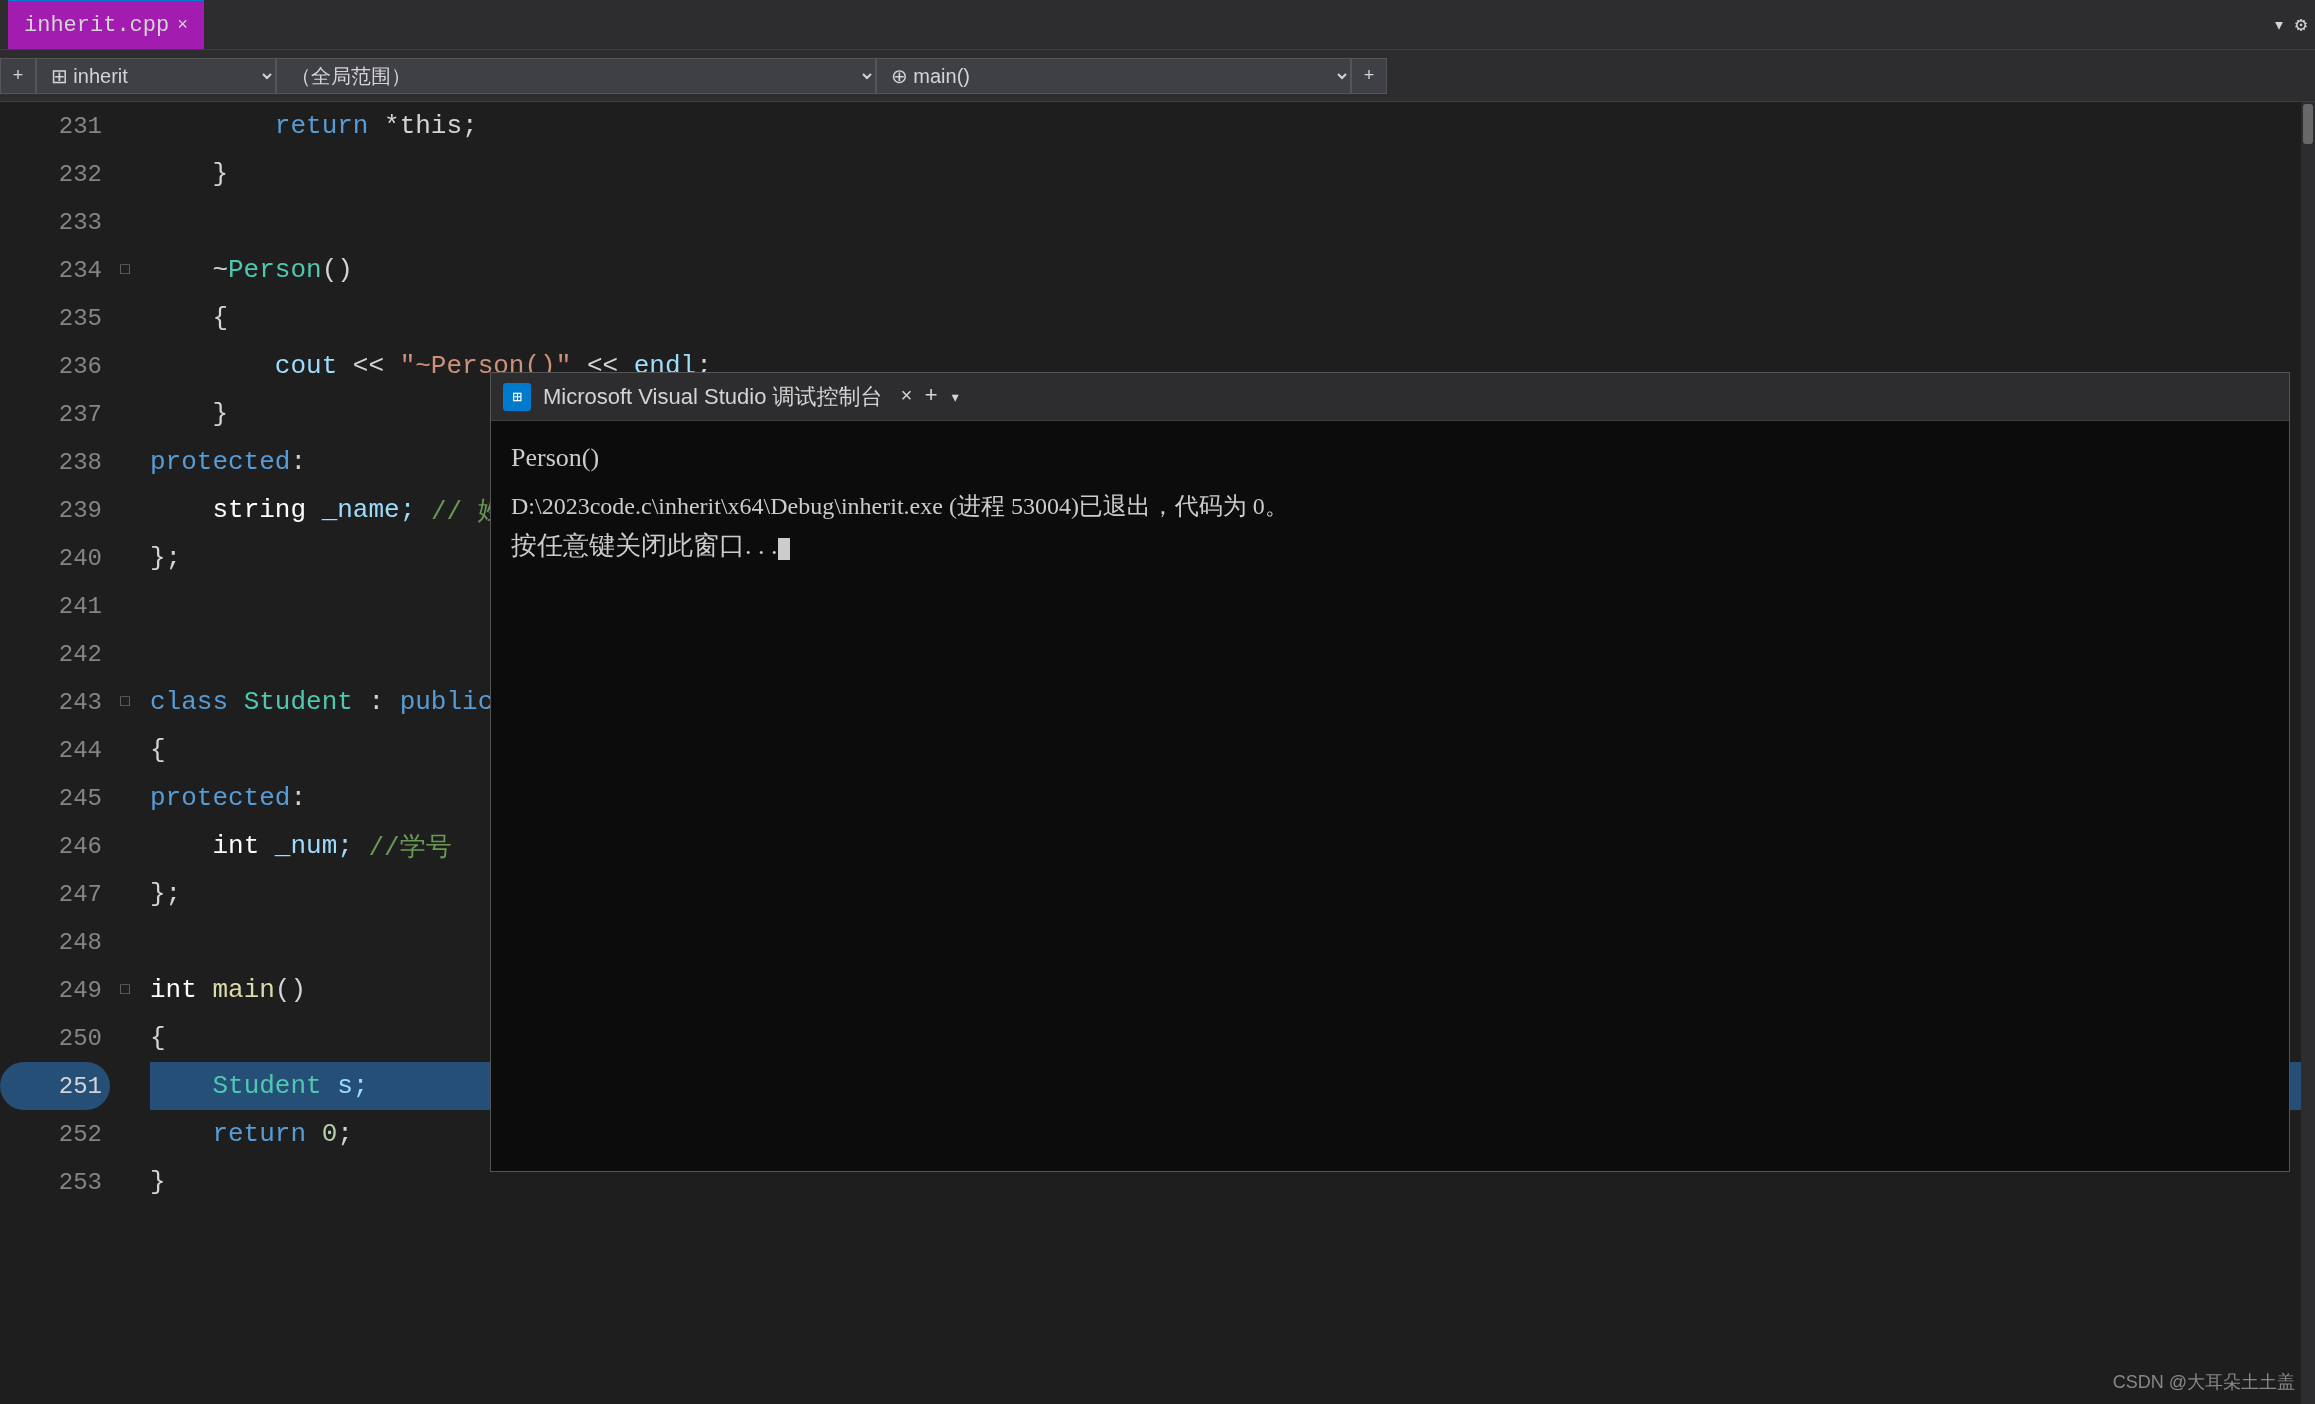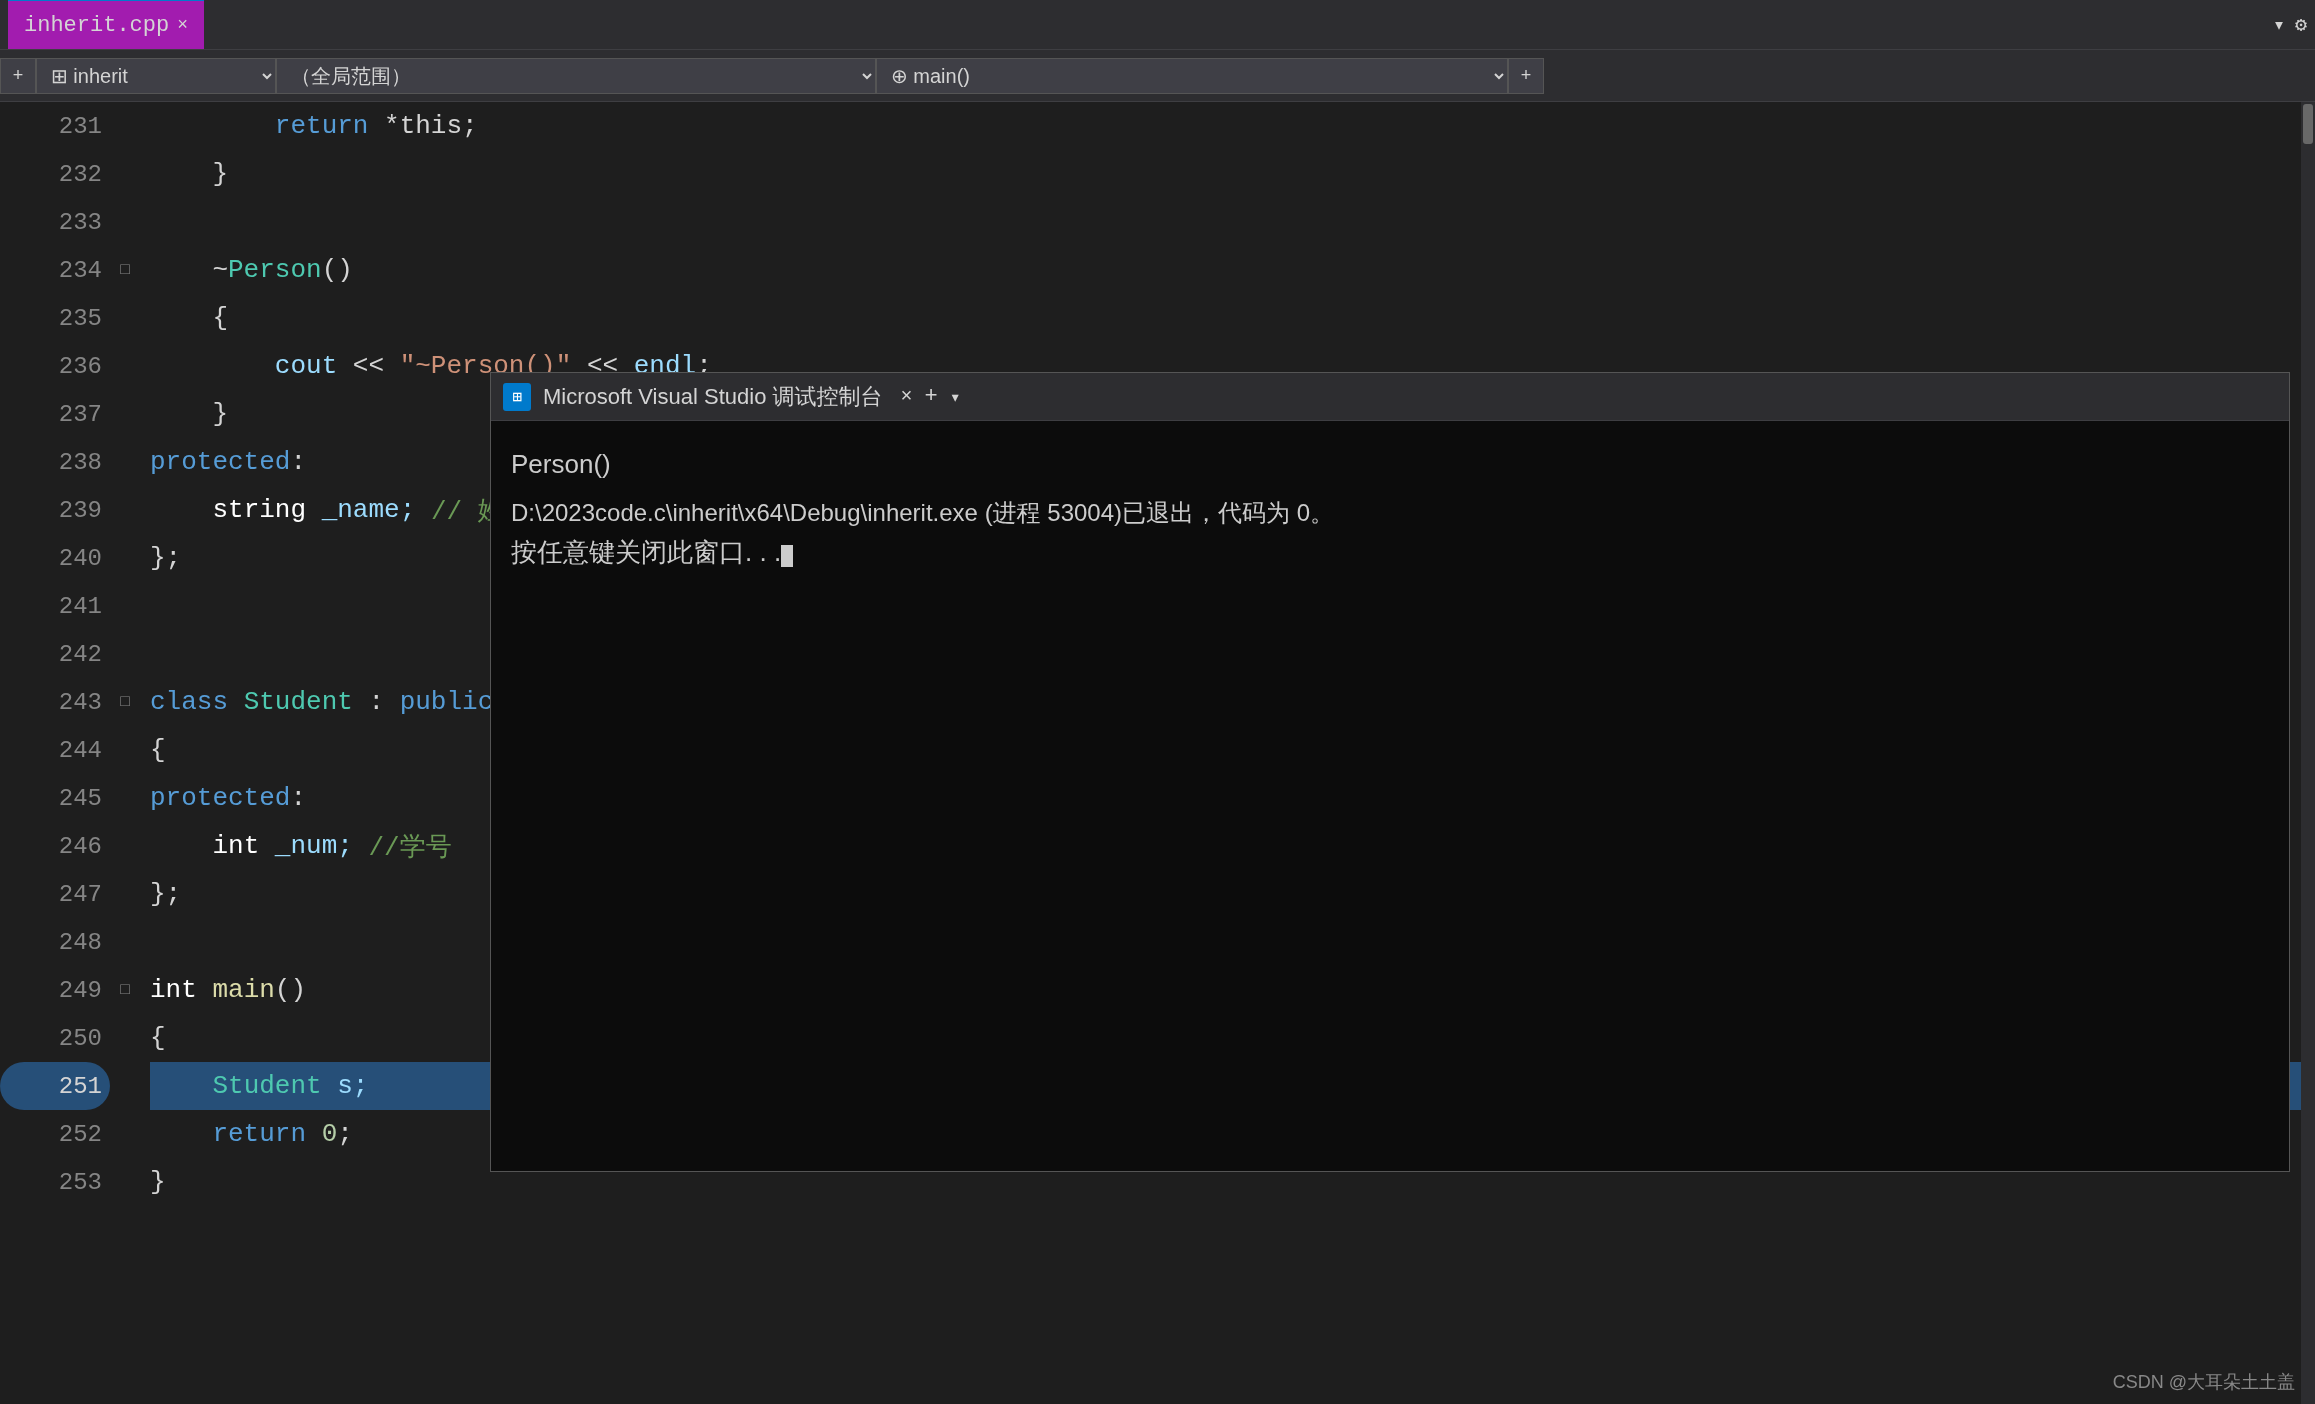--- a/index.html
+++ b/index.html
@@ -60,21 +60,21 @@
       background: #3f3f46;
       color: #d4d4d4;
       border: 1px solid #555;
       height: 36px;
       font-size: 20px;
       padding: 0 10px;
       cursor: pointer;
     }
     .nav-select-sm { width: 240px; }
     .nav-select-md { width: 600px; }
-    .nav-select-lg { width: 632px; }
+    .nav-select-lg { width: 475px; }
     .nav-btn {
       background: #3f3f46;
       color: #d4d4d4;
       border: 1px solid #555;
       height: 36px;
       width: 36px;
       font-size: 18px;
       cursor: pointer;
       display: flex;
       align-items: center;
@@ -167,24 +167,24 @@
       font-size: 22px;
       cursor: pointer;
     }
     .terminal-chevron-btn {
       color: #d4d4d4;
       font-size: 18px;
       cursor: pointer;
     }
     .terminal-body {
       flex: 1;
-      padding: 23px 20px;
+      padding: 16px 20px;
       color: #cccccc;
       font-size: 26px;
-      font-family: Liberation Sans, sans-serif;
+      font-family: Liberation Serif, serif;
       line-height: 1.6;
     }
     .terminal-path {
       color: #cccccc;
       font-size: 24px;
       margin-top: 8px;
     }
     .terminal-cursor {
       display: inline-block;
       width: 12px;

